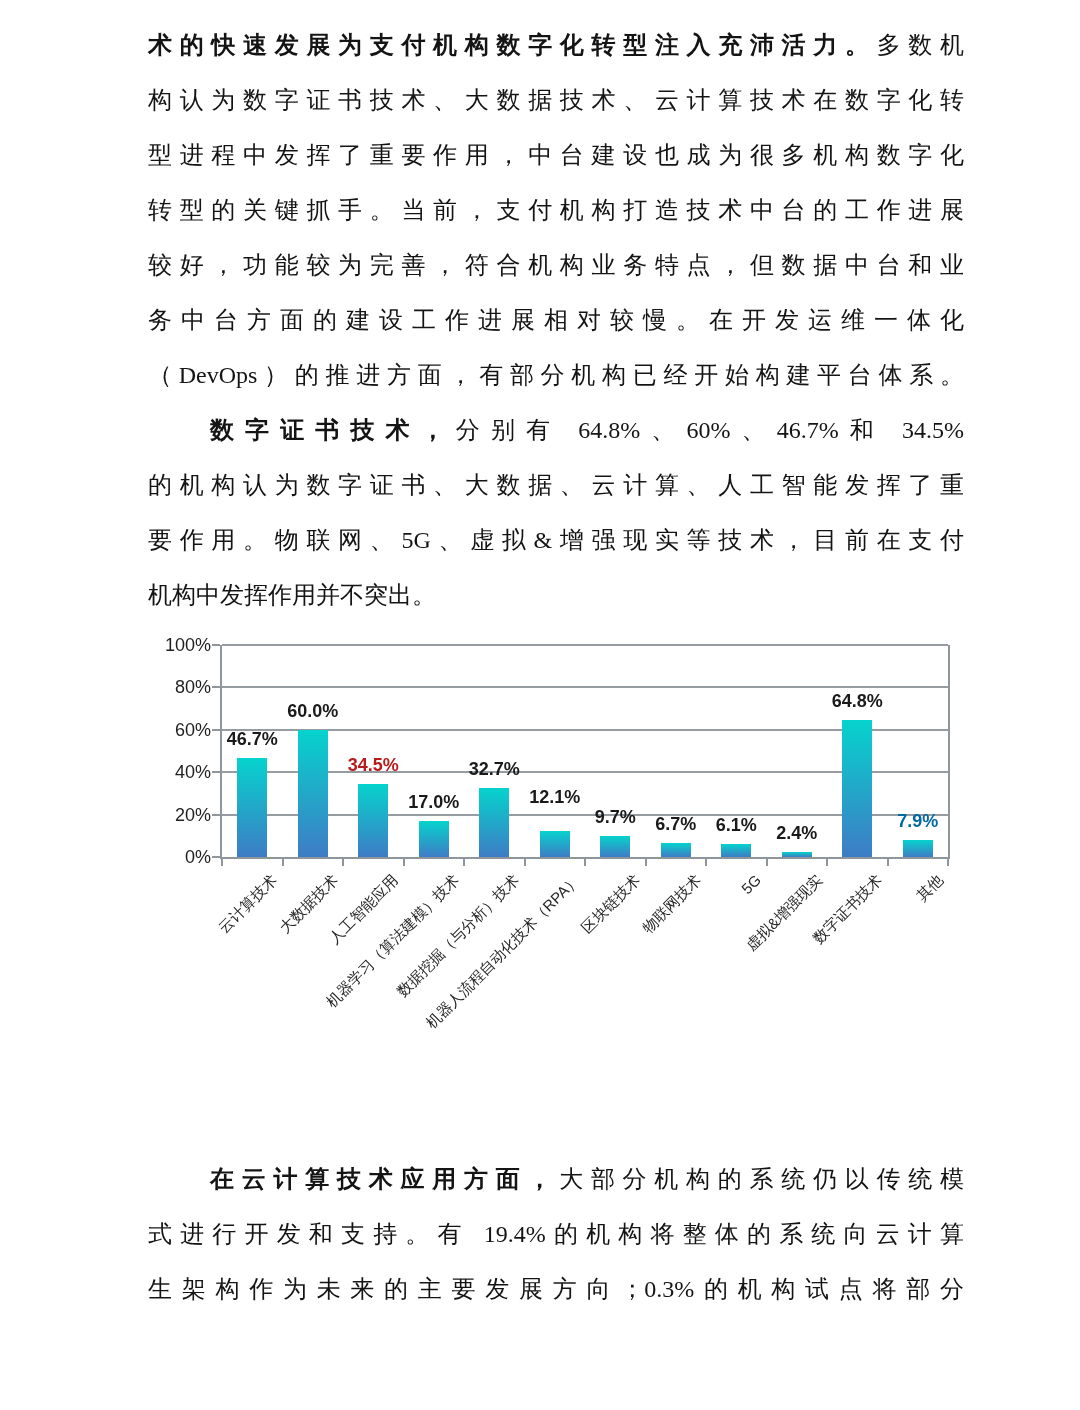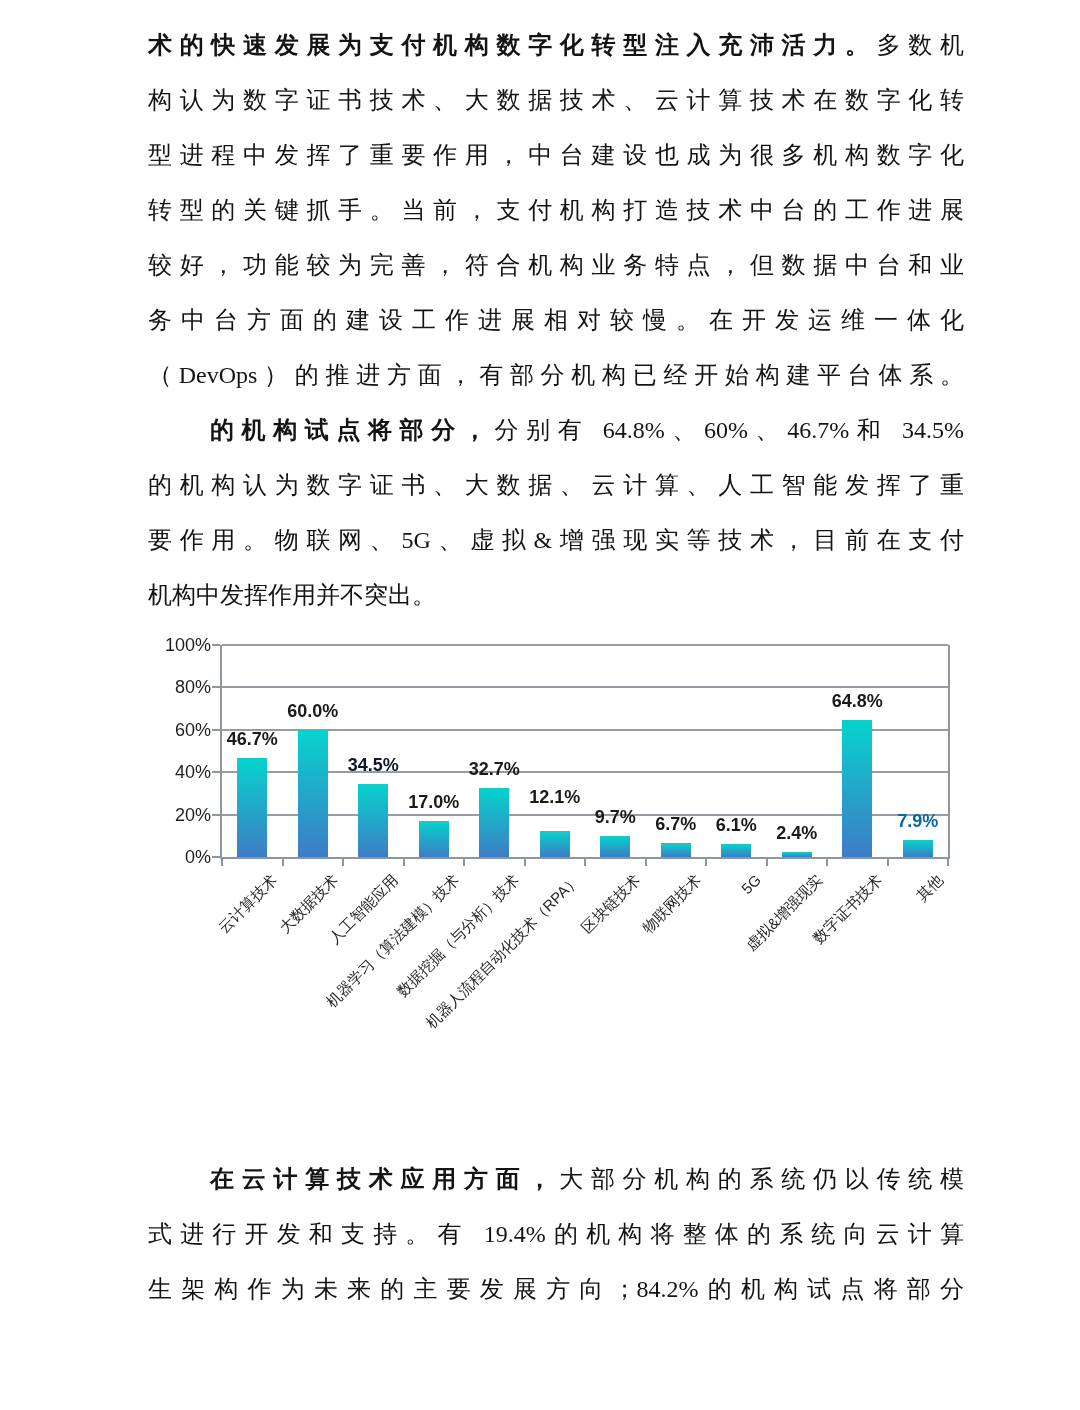--- a/index.html
+++ b/index.html
@@ -39,39 +39,39 @@
   <div class="para p1">
       <div class="line"><span class="seg bold">术的快速发展为支付机构数字化转型注入充沛活力。</span><span class="seg">多数机</span></div>
       <div class="line"><span class="seg">构认为数字证书技术、大数据技术、云计算技术在数字化转</span></div>
       <div class="line"><span class="seg">型进程中发挥了重要作用，中台建设也成为很多机构数字化</span></div>
       <div class="line"><span class="seg">转型的关键抓手。当前，支付机构打造技术中台的工作进展</span></div>
       <div class="line"><span class="seg">较好，功能较为完善，符合机构业务特点，但数据中台和业</span></div>
       <div class="line"><span class="seg">务中台方面的建设工作进展相对较慢。在开发运维一体化</span></div>
       <div class="line"><span class="seg">（DevOps）的推进方面，有部分机构已经开始构建平台体系。</span></div>
     </div>
   <div class="para p2">
-      <div class="line indent"><span class="seg bold">的机构试点将部分，</span><span class="seg">分别有 64.8%、60%、46.7%和 34.5%</span></div>
+      <div class="line indent"><span class="seg bold">数字证书技术，</span><span class="seg">分别有 64.8%、60%、46.7%和 34.5%</span></div>
       <div class="line"><span class="seg">的机构认为数字证书、大数据、云计算、人工智能发挥了重</span></div>
       <div class="line"><span class="seg">要作用。物联网、5G、虚拟&amp;增强现实等技术，目前在支付</span></div>
       <div class="line no-just"><span class="seg">机构中发挥作用并不突出。</span></div>
     </div>
 
   <div class="chart" id="chart">
     <div class="plot" id="plot">
         <div class="gridline" style="top: 168.6px;"></div>
         <div class="gridline" style="top: 126.2px;"></div>
         <div class="gridline" style="top: 83.8px;"></div>
         <div class="gridline" style="top: 41.4px;"></div>
         <div class="gridline" style="top: -1px;"></div>
         <div class="bar" style="left: 15.25px; bottom: 0px; height: 99.004px; background: linear-gradient(rgb(6, 211, 205) 0%, rgb(62, 124, 197) 100%);"></div>
         <div class="val-label" style="left: 30.25px; top: 83.996px; color: rgb(26, 26, 26);">46.7%</div>
         <div class="bar" style="left: 75.75px; bottom: 0px; height: 127.2px; background: linear-gradient(rgb(6, 211, 205) 0%, rgb(62, 124, 197) 100%);"></div>
         <div class="val-label" style="left: 90.75px; top: 55.8px; color: rgb(26, 26, 26);">60.0%</div>
         <div class="bar" style="left: 136.25px; bottom: 0px; height: 73.14px; background: linear-gradient(rgb(6, 211, 205) 0%, rgb(62, 124, 197) 100%);"></div>
-        <div class="val-label" style="left: 151.25px; top: 109.86px; color: #0f172a;">34.5%</div>
+        <div class="val-label" style="left: 151.25px; top: 109.86px; color: #b91c1c;">34.5%</div>
         <div class="bar" style="left: 196.75px; bottom: 0px; height: 36.04px; background: linear-gradient(rgb(6, 211, 205) 0%, rgb(62, 124, 197) 100%);"></div>
         <div class="val-label" style="left: 211.75px; top: 146.96px; color: rgb(26, 26, 26);">17.0%</div>
         <div class="bar" style="left: 257.25px; bottom: 0px; height: 69.324px; background: linear-gradient(rgb(6, 211, 205) 0%, rgb(62, 124, 197) 100%);"></div>
         <div class="val-label" style="left: 272.25px; top: 113.676px; color: rgb(26, 26, 26);">32.7%</div>
         <div class="bar" style="left: 317.75px; bottom: 0px; height: 25.652px; background: linear-gradient(rgb(6, 211, 205) 0%, rgb(62, 124, 197) 100%);"></div>
         <div class="val-label" style="left: 332.75px; top: 142px; color: rgb(26, 26, 26);">12.1%</div>
         <div class="bar" style="left: 378.25px; bottom: 0px; height: 20.564px; background: linear-gradient(rgb(6, 211, 205) 0%, rgb(62, 124, 197) 100%);"></div>
         <div class="val-label" style="left: 393.25px; top: 162.436px; color: rgb(26, 26, 26);">9.7%</div>
         <div class="bar" style="left: 438.75px; bottom: 0px; height: 14.204px; background: linear-gradient(rgb(6, 211, 205) 0%, rgb(62, 124, 197) 100%);"></div>
         <div class="val-label" style="left: 453.75px; top: 168.796px; color: rgb(26, 26, 26);">6.7%</div>
@@ -119,15 +119,15 @@
       <div class="cat-label" style="right: 313.25px; top: 241px;">物联网技术</div>
       <div class="cat-label" style="right: 252.75px; top: 241px;">5G</div>
       <div class="cat-label" style="right: 192.25px; top: 241px;">虚拟&amp;增强现实</div>
       <div class="cat-label" style="right: 131.75px; top: 241px;">数字证书技术</div>
       <div class="cat-label" style="right: 71.25px; top: 241px;">其他</div>
     </div>
 
   <div class="para p3">
       <div class="line indent"><span class="seg bold">在云计算技术应用方面，</span><span class="seg">大部分机构的系统仍以传统模</span></div>
       <div class="line"><span class="seg">式进行开发和支持。有 19.4%的机构将整体的系统向云计算</span></div>
-      <div class="line"><span class="seg">生架构作为未来的主要发展方向；84.2%的机构试点将部分</span></div>
+      <div class="line"><span class="seg">生架构作为未来的主要发展方向；0.3%的机构试点将部分</span></div>
     </div>
 </div>
 
 </body></html>

